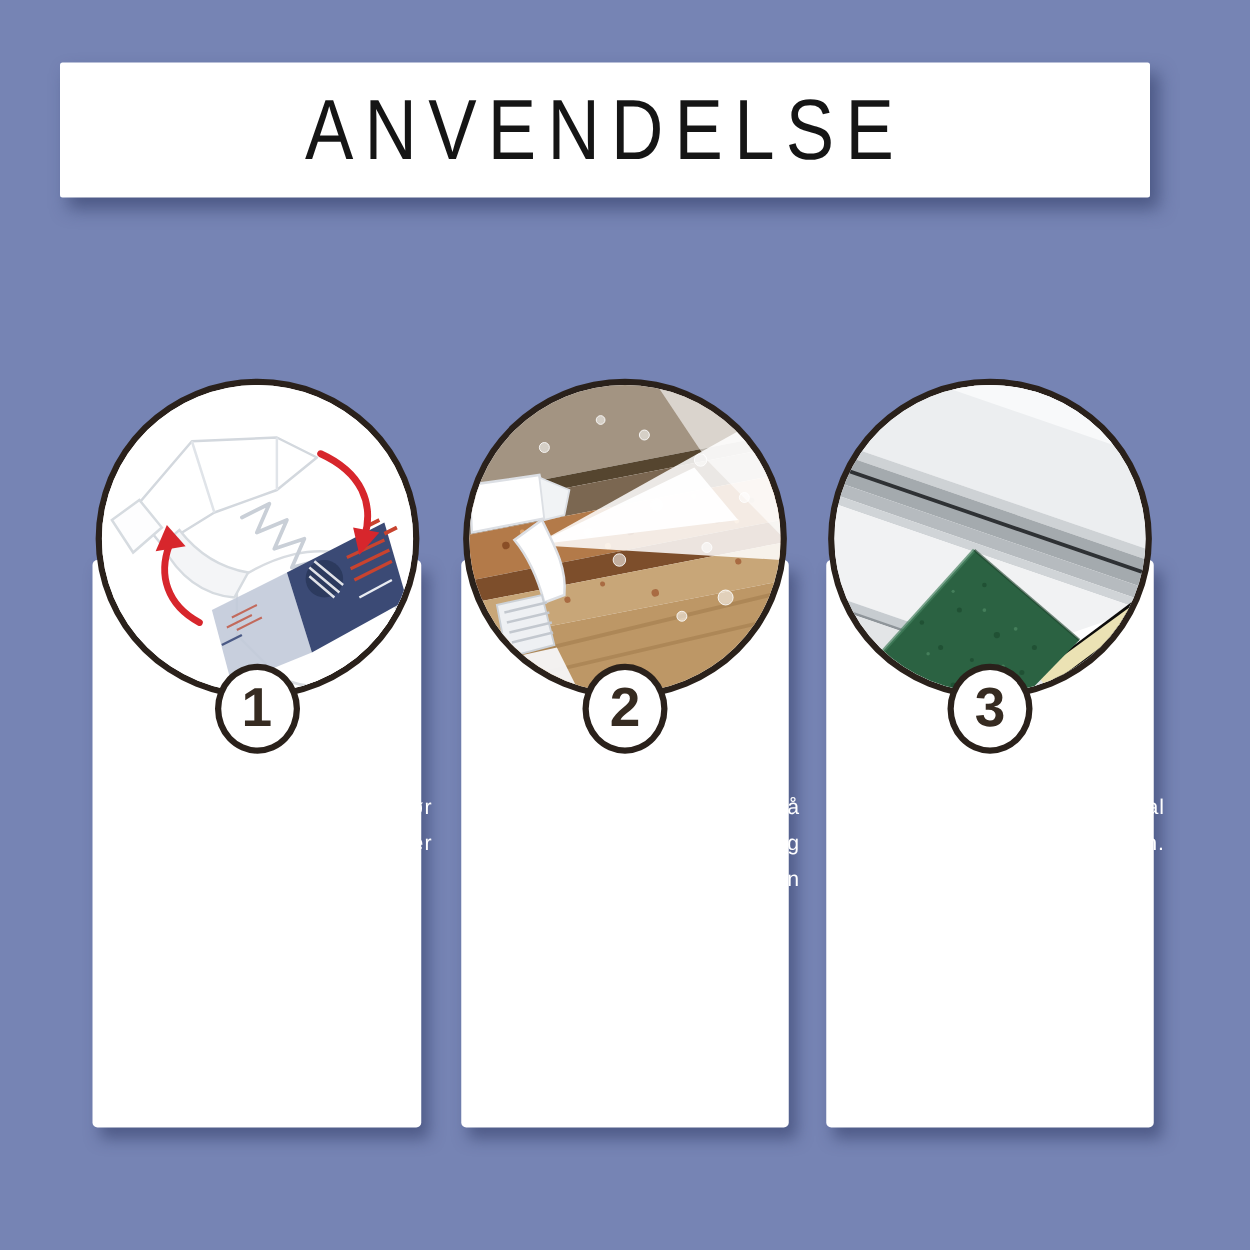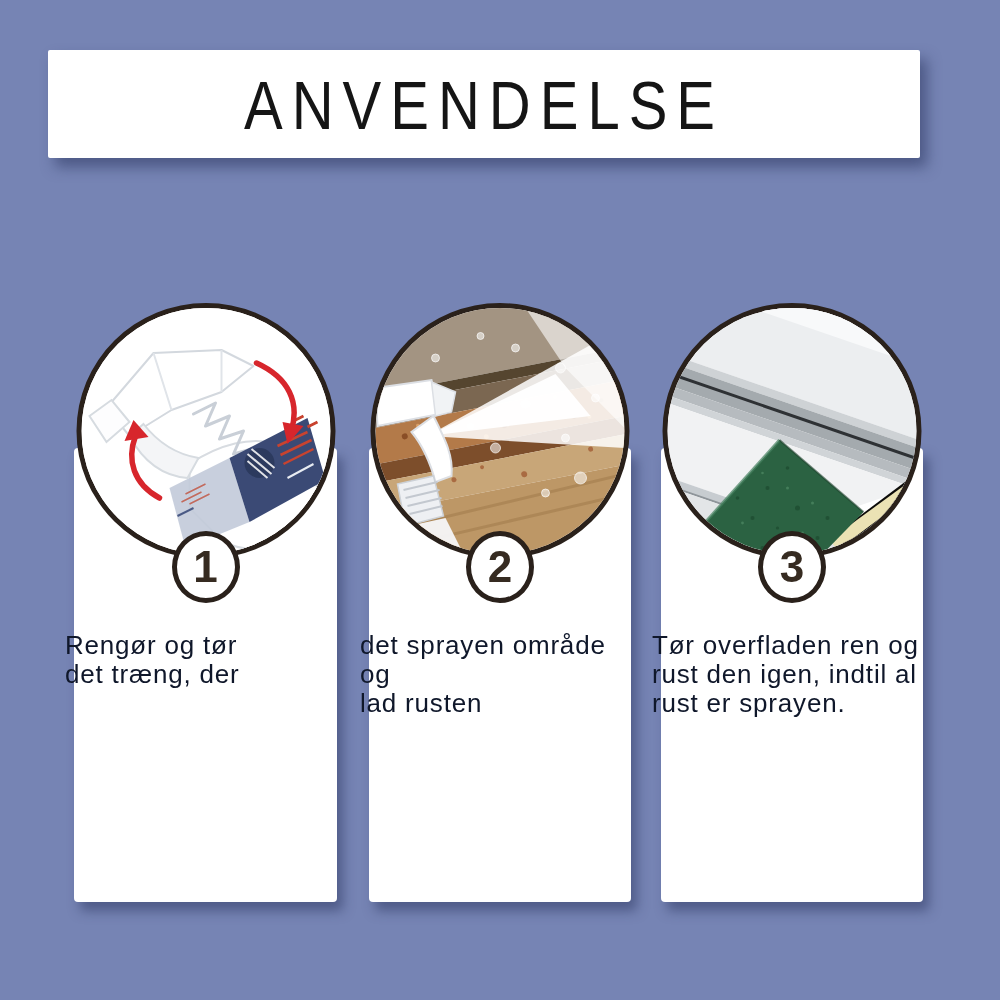--- a/index.html
+++ b/index.html
@@ -17,22 +17,22 @@
   .card{position:absolute;left:0;right:0;top:145px;bottom:0;background:#ffffff;
         border-radius:4px;box-shadow:6px 9px 12px rgba(42,52,94,.5);z-index:1}
   .photo{position:absolute;top:0;left:50%;transform:translateX(-50%);width:259px;height:256px;
          border-radius:50%;background:#ffffff;border:5px solid #2a211b;overflow:hidden;
          box-sizing:border-box;z-index:2}
   .photo svg{position:absolute;left:0;top:0;width:100%;height:100%;display:block}
   .num{position:absolute;top:228px;left:50%;transform:translateX(-50%);width:68px;height:72px;
        box-sizing:border-box;background:#ffffff;border:5px solid #2a211b;border-radius:50%;
        z-index:3;display:flex;align-items:center;justify-content:center;
        font-size:44px;font-weight:700;color:#362b21}
-  .desc{position:absolute;top:328px;left:-9px;right:-9px;text-align:left;
-        font-size:26px;line-height:29px;letter-spacing:.8px;color:#0f172a;z-index:2}
+  .desc{position:absolute;top:328px;left:-9px;right:-9px;text-align:right;
+        font-size:17px;line-height:29px;letter-spacing:.8px;color:#ffffff;z-index:2}
   .desc span{display:block}
 </style>
 </head>
 <body>
 
 <div class="stage">
 
   <header class="banner">
     <h1>ANVENDELSE</h1>
   </header>
@@ -145,20 +145,21 @@
             <circle cx="60" cy="50" r="4"></circle>
           <circle cx="105" cy="28" r="3.5"></circle>
             <circle cx="220" cy="90" r="4"></circle>
         </g>
       </svg>
     </div>
     <div class="num">
       <span>2</span>
     </div>
     <div class="desc">
+      <span>Sprøjt direkte på</span>
       <span>det sprayen område og</span>
       <span>lad rusten</span>
     </div>
   </section>
 
   <section class="step s3">
     <div class="card"></div>
     <div class="photo">
       <svg viewBox="0 0 249 246">
         <g transform="rotate(19 125 120)">
@@ -200,19 +201,18 @@
             <circle cx="75" cy="215" r="1.4"></circle>
               <circle cx="135" cy="225" r="1.4"></circle>
           </g>
         </g>
       </svg>
     </div>
     <div class="num">
       <span>3</span>
     </div>
     <div class="desc">
-      <span>Tør overfladen ren og</span>
       <span>rust den igen, indtil al</span>
       <span>rust er sprayen.</span>
     </div>
   </section>
 
 </div>
 
 </body></html>

